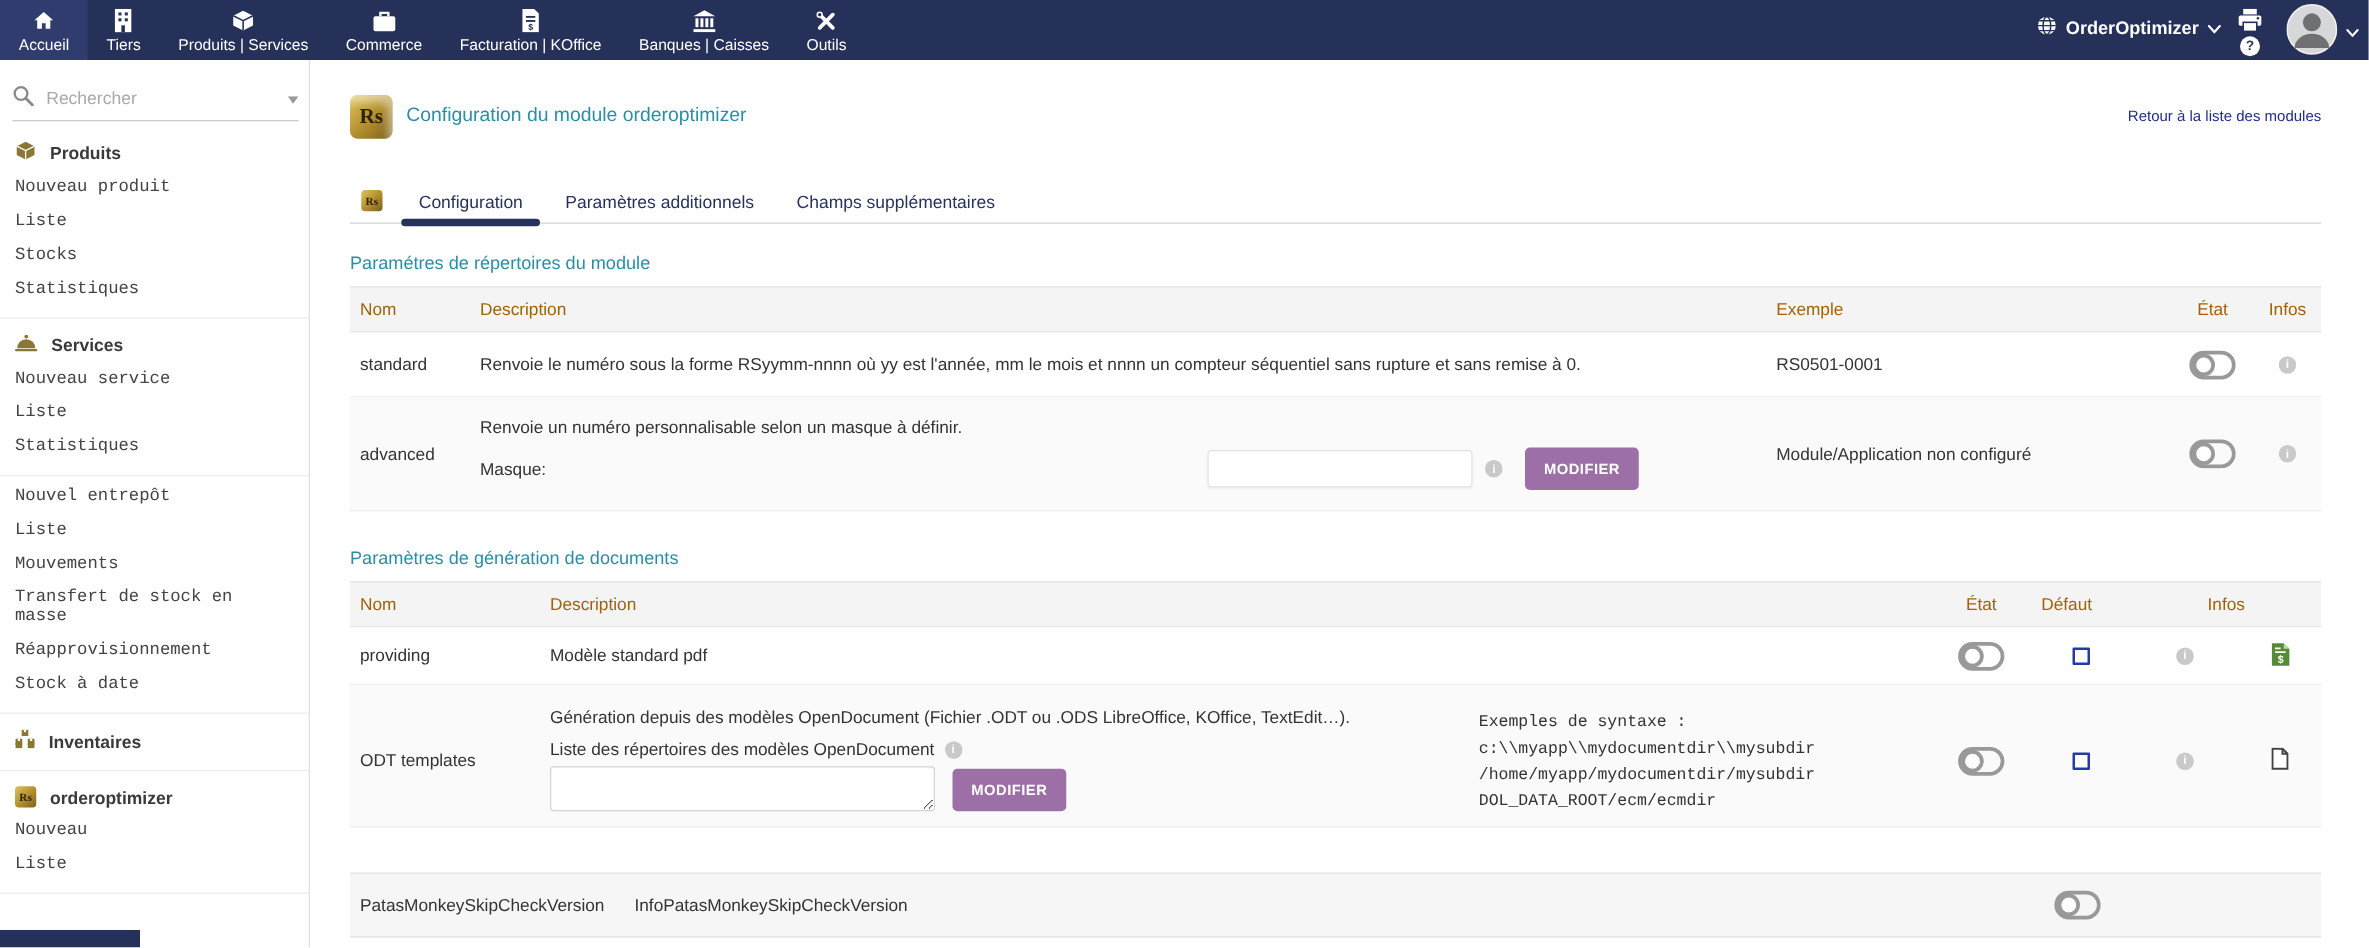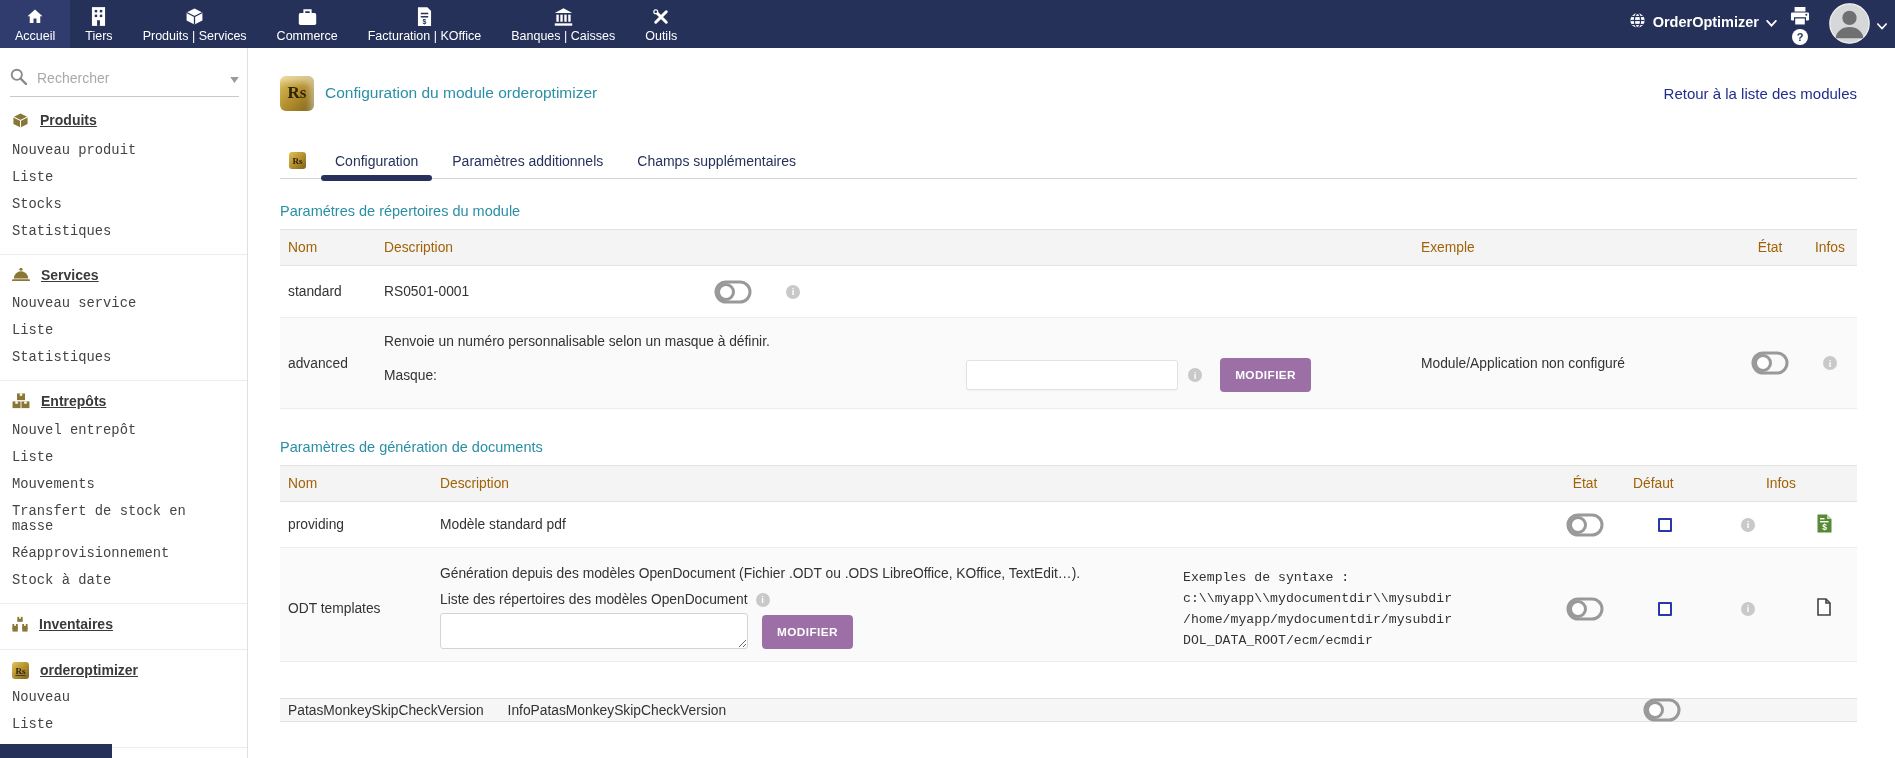--- a/index.html
+++ b/index.html
@@ -24,36 +24,36 @@
               display:flex; align-items:center; justify-content:center; cursor:pointer; }
   .avatar-wrap { position:absolute; top:3px; right:25px; cursor:pointer; }
   .avatar-chevron { position:absolute; top:18px; right:8px; cursor:pointer; }
   
   .sidebar { position:absolute; top:48px; left:0; width:248px; bottom:0; background:#fff;
              border-right:1px solid #e0e0e0; }
   .search-row { margin:20px 8px 0 10px; display:flex; align-items:center;
                 border-bottom:1px solid #c9c9c9; padding-bottom:8px; }
   .search-input { border:none; outline:none; flex:1; font-size:14px; color:#404040; margin-left:8px; min-width:0; background:transparent; }
   .search-input::placeholder { color:#a9a9a9; }
-  .menu-header { display:flex; align-items:flex-start; gap:11px; padding:9px 12px 5px; font-weight:bold;
-                 color:#3a3a3a; font-size:14px; cursor:pointer;text-decoration:underline; }
+  .menu-header { display:flex; align-items:center; gap:11px; padding:9px 12px 5px; font-weight:bold;
+                 color:#3a3a3a; font-size:14px; cursor:pointer; }
   .menu-item { padding:6px 12px; color:#444; font-size:13.8px; cursor:pointer; line-height:15px;font-family:Liberation Mono, monospace; }
   .menu-divider { border-top:1px solid #ececec; margin:9px 0 3px; }
   .sidebar-footer-strip { position:absolute; bottom:0; left:0; width:112px; height:14px; background:#263159; }
   
   .rs-logo { background:linear-gradient(135deg,#e0c35a 0%, #b08c2c 55%, #7c611c 100%);
              border-radius:6px; color:#2f2405; font-weight:bold;
              font-family:"Liberation Serif", serif; display:flex; align-items:center; justify-content:center; }
   .rs-lg { width:34px; height:35px; font-size:17px; box-shadow:inset -4px 6px 6px rgba(255,255,255,.45); }
   .rs-sm { width:17px; height:17px; font-size:9px; border-radius:3px; }
   
   .content { margin-left:249px; padding:0 38px 0 31px; position:relative; }
   .page-head { display:flex; align-items:center; margin-top:25px; height:40px; }
   .page-title { color:#2a8fa5; font-size:15.5px; margin-left:11px; }
-  .back-link { margin-left:auto; color:#212d8d; font-size:15px; cursor:pointer; }
+  .back-link { margin-left:auto; color:#212d8d; font-size:12px; cursor:pointer; }
   .tabs-row { display:flex; align-items:center; margin-top:30px; border-bottom:1px solid #d4d4d4; height:36px; }
   .tab-logo { margin:0 12px 0 9px; }
   .tab { position:relative; padding:9px 17px; color:#26325c; font-size:14px; cursor:pointer; white-space:nowrap; }
   .tab.active::after { content:""; position:absolute; left:3px; right:3px; bottom:-3px; height:6px;
                        background:#26325c; border-radius:3px; }
   .section-title { color:#2a8fa5; font-size:14.5px; margin:24px 0 10px; font-weight:normal; }
   
   .trow { display:flex; align-items:center; border-bottom:1px solid #ededed; background:#fff; }
   .thead { background:#f4f4f4; color:#a16207; border-top:1px solid #e3e3e3; border-bottom:1px solid #e3e3e3; }
   .odd { background:#fafafa; }
@@ -91,21 +91,21 @@
   .odt-edit-row { margin-top:6px; display:flex; align-items:flex-end; gap:14px; }
   .odt-textarea { width:308px; height:36px; border:1px solid #d4d4d4; border-radius:3px; resize:both;
                   outline:none; font-family:inherit; }
   .info-dot { width:14px; height:14px; border-radius:50%; background:#c9c9c9; color:#fff; font-size:9.5px;
               font-weight:bold; display:inline-flex; align-items:center; justify-content:center; flex:none; cursor:pointer; }
   .checkbox { display:inline-block; width:14px; height:14px; border:2px solid #2838a8; background:#fff;
               border-radius:1px; cursor:pointer; }
   .toggle { cursor:pointer; display:block; }
   
   .bottom-row { display:flex; align-items:center; margin-top:36px; background:#f6f6f6;
-                border-top:1px solid #e2e2e2; border-bottom:1px solid #e2e2e2; height:24px; }
+                border-top:1px solid #e2e2e2; border-bottom:1px solid #e2e2e2; height:52px; }
   .b1 { margin-left:8px; }
   .b2 { margin-left:24px; }
   .btoggle { margin-left:auto; margin-right:176px; }
   .syntax-line { white-space:nowrap;font-family:Liberation Mono, monospace; }
 </style>
 </head>
 <body>
 
 <header class="navbar">
   <div class="nav-item active">
@@ -273,37 +273,20 @@
           <rect x="0" y="13.3" width="20" height="2" rx="1" fill="#8a7635"></rect>
         </svg>
     </span>
     <span>Services</span>
   </div>
   <div class="menu-item">Nouveau service</div>
   <div class="menu-item">Liste</div>
   <div class="menu-item">Statistiques</div>
   <div class="menu-divider"></div>
 
-  <div class="menu-header">
-    <span>
-      <svg width="18" height="16" viewBox="0 0 20 18">
-          <g fill="#8a7635">
-            <rect x="5.5" y="0.5" width="9" height="7.5"></rect>
-            <rect x="0.5" y="9.5" width="9" height="7.5"></rect>
-            <rect x="10.5" y="9.5" width="9" height="7.5"></rect>
-          </g>
-          <g fill="#fff">
-            <rect x="8.6" y="0.5" width="2.8" height="2.6"></rect>
-            <rect x="3.6" y="9.5" width="2.8" height="2.6"></rect>
-            <rect x="13.6" y="9.5" width="2.8" height="2.6"></rect>
-          </g>
-        </svg>
-    </span>
-    <span>Entrepôts</span>
-  </div>
   <div class="menu-item">Nouvel entrepôt</div>
   <div class="menu-item">Liste</div>
   <div class="menu-item">Mouvements</div>
   <div class="menu-item">Transfert de stock en masse</div>
   <div class="menu-item">Réapprovisionnement</div>
   <div class="menu-item">Stock à date</div>
   <div class="menu-divider"></div>
 
   <div class="menu-header">
     <span>
@@ -358,20 +341,21 @@
     <div class="trow thead">
       <div class="cell t1-nom">Nom</div>
       <div class="cell t1-desc">Description</div>
       <div class="cell t1-ex">Exemple</div>
       <div class="cell t1-etat" style="text-align:center">État</div>
       <div class="cell t1-infos" style="text-align:center">Infos</div>
     </div>
 
     <div class="trow row-std">
       <div class="cell t1-nom">standard</div>
+      <div class="cell t1-desc">Renvoie le numéro sous la forme RSyymm-nnnn où yy est l'année, mm le mois et nnnn un compteur séquentiel sans rupture et sans remise à 0.</div>
       <div class="cell t1-ex">RS0501-0001</div>
       <div class="cell t1-etat center">
         <svg class="toggle" width="38" height="24" viewBox="0 0 38 24">
             <rect x="2" y="2" width="34" height="20" rx="10" fill="none" stroke="#999" stroke-width="3"></rect>
             <circle cx="12" cy="12" r="7.5" fill="#fff" stroke="#999" stroke-width="3"></circle>
           </svg>
       </div>
       <div class="cell t1-infos center">
         <span class="info-dot">i</span>
       </div>

